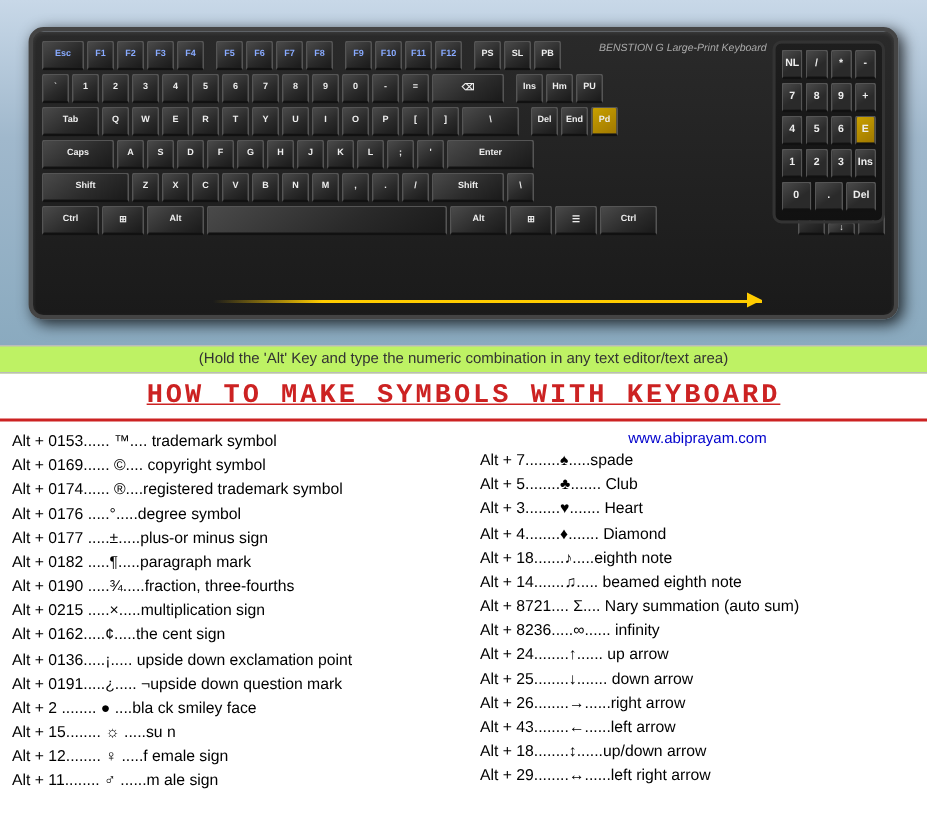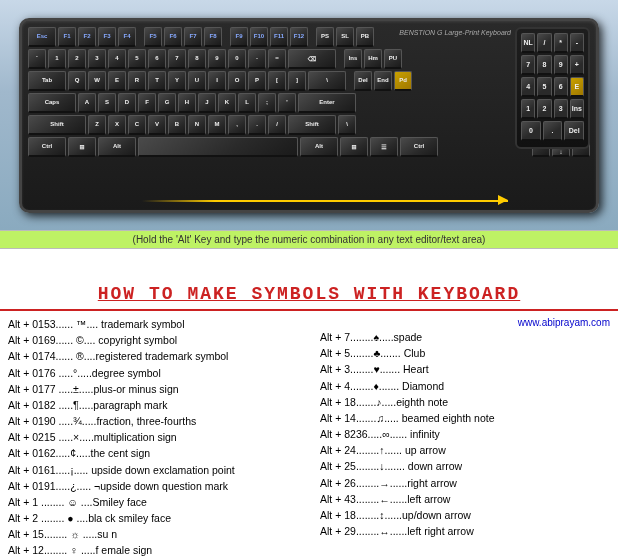--- a/index.html
+++ b/index.html
@@ -33,21 +33,20 @@
       background: #bef264;
       border-top: 1px solid #bbb;
       border-bottom: 1px solid #bbb;
     }
 
     
     .title-bar {
       text-align: center;
       padding: 5px 0;
       border-bottom: 2px solid #cc2222;
-      margin-top: 30px;
     }
 
     .title-text {
       font-size: 18px;
       font-weight: bold;
       color: #cc2222;
       font-family: 'Courier New', monospace;
       letter-spacing: 2px;
       text-decoration: underline;
       text-transform: uppercase;
@@ -82,21 +81,21 @@
     .symbol-row .key-combo {
       color: #000;
       font-weight: normal;
       white-space: nowrap;
       flex-shrink: 0;
     }
 
     .website {
       color: #0000cc;
       font-size: 10px;
-      text-align: right;
+      text-align: center;
       margin-bottom: 2px;
     }
 
     
     .keyboard-img {
       width: 580px;
       height: 195px;
       position: relative;
       margin: 5px auto;
     }
@@ -382,27 +381,24 @@
     <div class="symbol-row">
         <span class="key-combo">Alt + 0190 .....¾.....fraction, three-fourths</span>
       </div>
     <div class="symbol-row">
         <span class="key-combo">Alt + 0215 .....×.....multiplication sign</span>
       </div>
     <div class="symbol-row">
         <span class="key-combo">Alt + 0162.....¢.....the cent sign</span>
       </div>
     <div class="symbol-row">
-        <span class="key-combo">Alt + 0161.....¡..... upside down exclamation point</span>
+        <span class="key-combo">Alt + 0136.....¡..... upside down exclamation point</span>
       </div>
     <div class="symbol-row">
         <span class="key-combo">Alt + 0191.....¿..... ¬upside down question mark</span>
-      </div>
-    <div class="symbol-row">
-        <span class="key-combo">Alt + 1 ........ ☺ ....Smiley face</span>
       </div>
     <div class="symbol-row">
         <span class="key-combo">Alt + 2 ........ ● ....bla ck smiley face</span>
       </div>
     <div class="symbol-row">
         <span class="key-combo">Alt + 15........ ☼ .....su n</span>
       </div>
     <div class="symbol-row">
         <span class="key-combo">Alt + 12........ ♀ .....f emale sign</span>
       </div>
@@ -425,20 +421,23 @@
     <div class="symbol-row">
         <span class="key-combo">Alt + 4........♦....... Diamond</span>
       </div>
     <div class="symbol-row">
         <span class="key-combo">Alt + 18.......♪.....eighth note</span>
       </div>
     <div class="symbol-row">
         <span class="key-combo">Alt + 14.......♫..... beamed eighth note</span>
       </div>
     <div class="symbol-row">
+        <span class="key-combo">Alt + 8721.... Σ.... Nary summation (auto sum)</span>
+      </div>
+    <div class="symbol-row">
         <span class="key-combo">Alt + 8236.....∞...... infinity</span>
       </div>
     <div class="symbol-row">
         <span class="key-combo">Alt + 24........↑...... up arrow</span>
       </div>
     <div class="symbol-row">
         <span class="key-combo">Alt + 25........↓....... down arrow</span>
       </div>
     <div class="symbol-row">
         <span class="key-combo">Alt + 26........→......right arrow</span>

